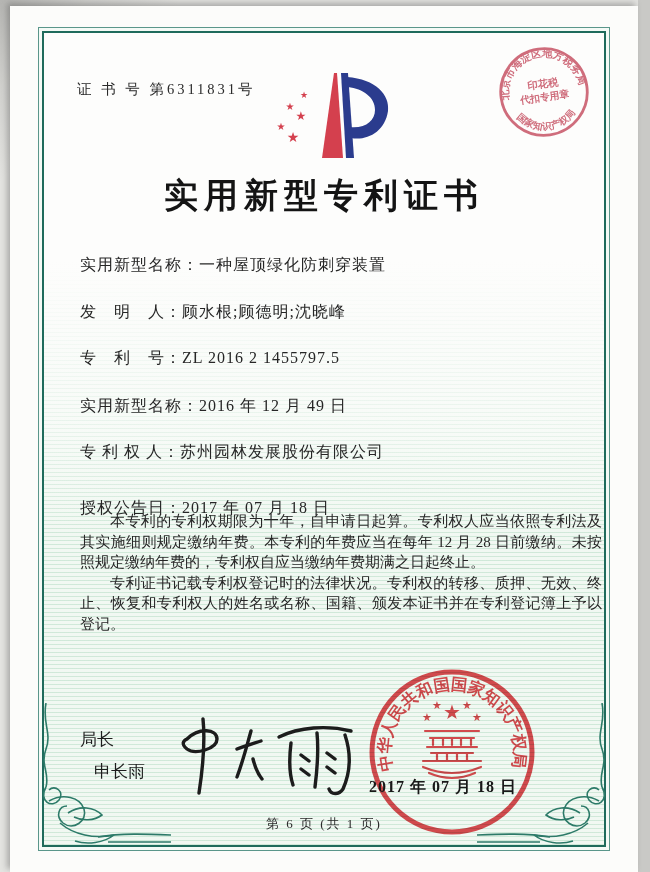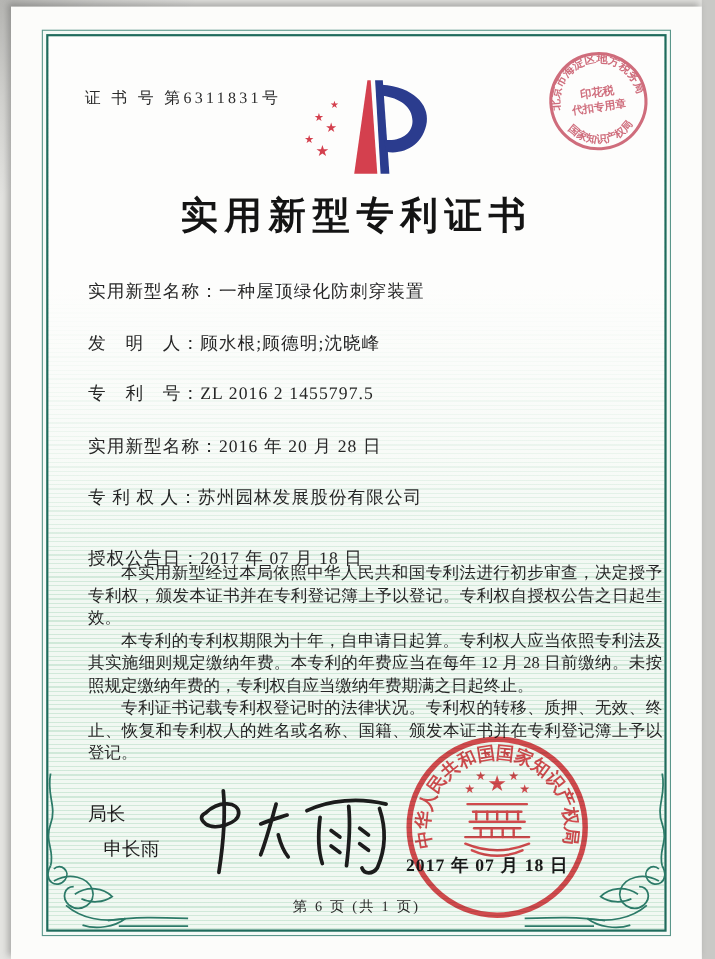--- a/index.html
+++ b/index.html
@@ -75,31 +75,30 @@
       <div class="field" style="top:222px">
         <span class="flabel">实用新型名称：</span><span>一种屋顶绿化防刺穿装置</span>
       </div>
       <div class="field" style="top:269px">
         <span class="flabel">发　明　人：</span><span>顾水根;顾德明;沈晓峰</span>
       </div>
       <div class="field" style="top:315px">
         <span class="flabel">专　利　号：</span><span>ZL 2016 2 1455797.5</span>
       </div>
       <div class="field" style="top:363px">
-        <span class="flabel">实用新型名称：</span><span>2016 年 20 月 28 日</span>
+        <span class="flabel">实用新型名称：</span><span>2016 年 12 月 49 日</span>
       </div>
       <div class="field" style="top:409px">
         <span class="flabel">专 利 权 人：</span><span>苏州园林发展股份有限公司</span>
       </div>
       <div class="field" style="top:465px">
         <span class="flabel">授权公告日：</span><span>2017 年 07 月 18 日</span>
       </div>
 
       <div class="paras">
-        <p>本实用新型经过本局依照中华人民共和国专利法进行初步审查，决定授予专利权，颁发本证书并在专利登记簿上予以登记。专利权自授权公告之日起生效。</p>
         <p>本专利的专利权期限为十年，自申请日起算。专利权人应当依照专利法及其实施细则规定缴纳年费。本专利的年费应当在每年 12 月 28 日前缴纳。未按照规定缴纳年费的，专利权自应当缴纳年费期满之日起终止。</p>
         <p>专利证书记载专利权登记时的法律状况。专利权的转移、质押、无效、终止、恢复和专利权人的姓名或名称、国籍、颁发本证书并在专利登记簿上予以登记。</p>
       </div>
 
       <div class="signoff-role">局长</div>
       <div class="signoff-name">申长雨</div>
 
       <svg class="signature" width="210" height="90" viewBox="0 0 210 90">
         <g fill="none" stroke="#1c1c1c" stroke-width="3.4" stroke-linecap="round">
           <path d="M28,30 C40,18 58,20 58,30 C58,40 36,46 28,40 C22,35 24,32 28,30"></path>

